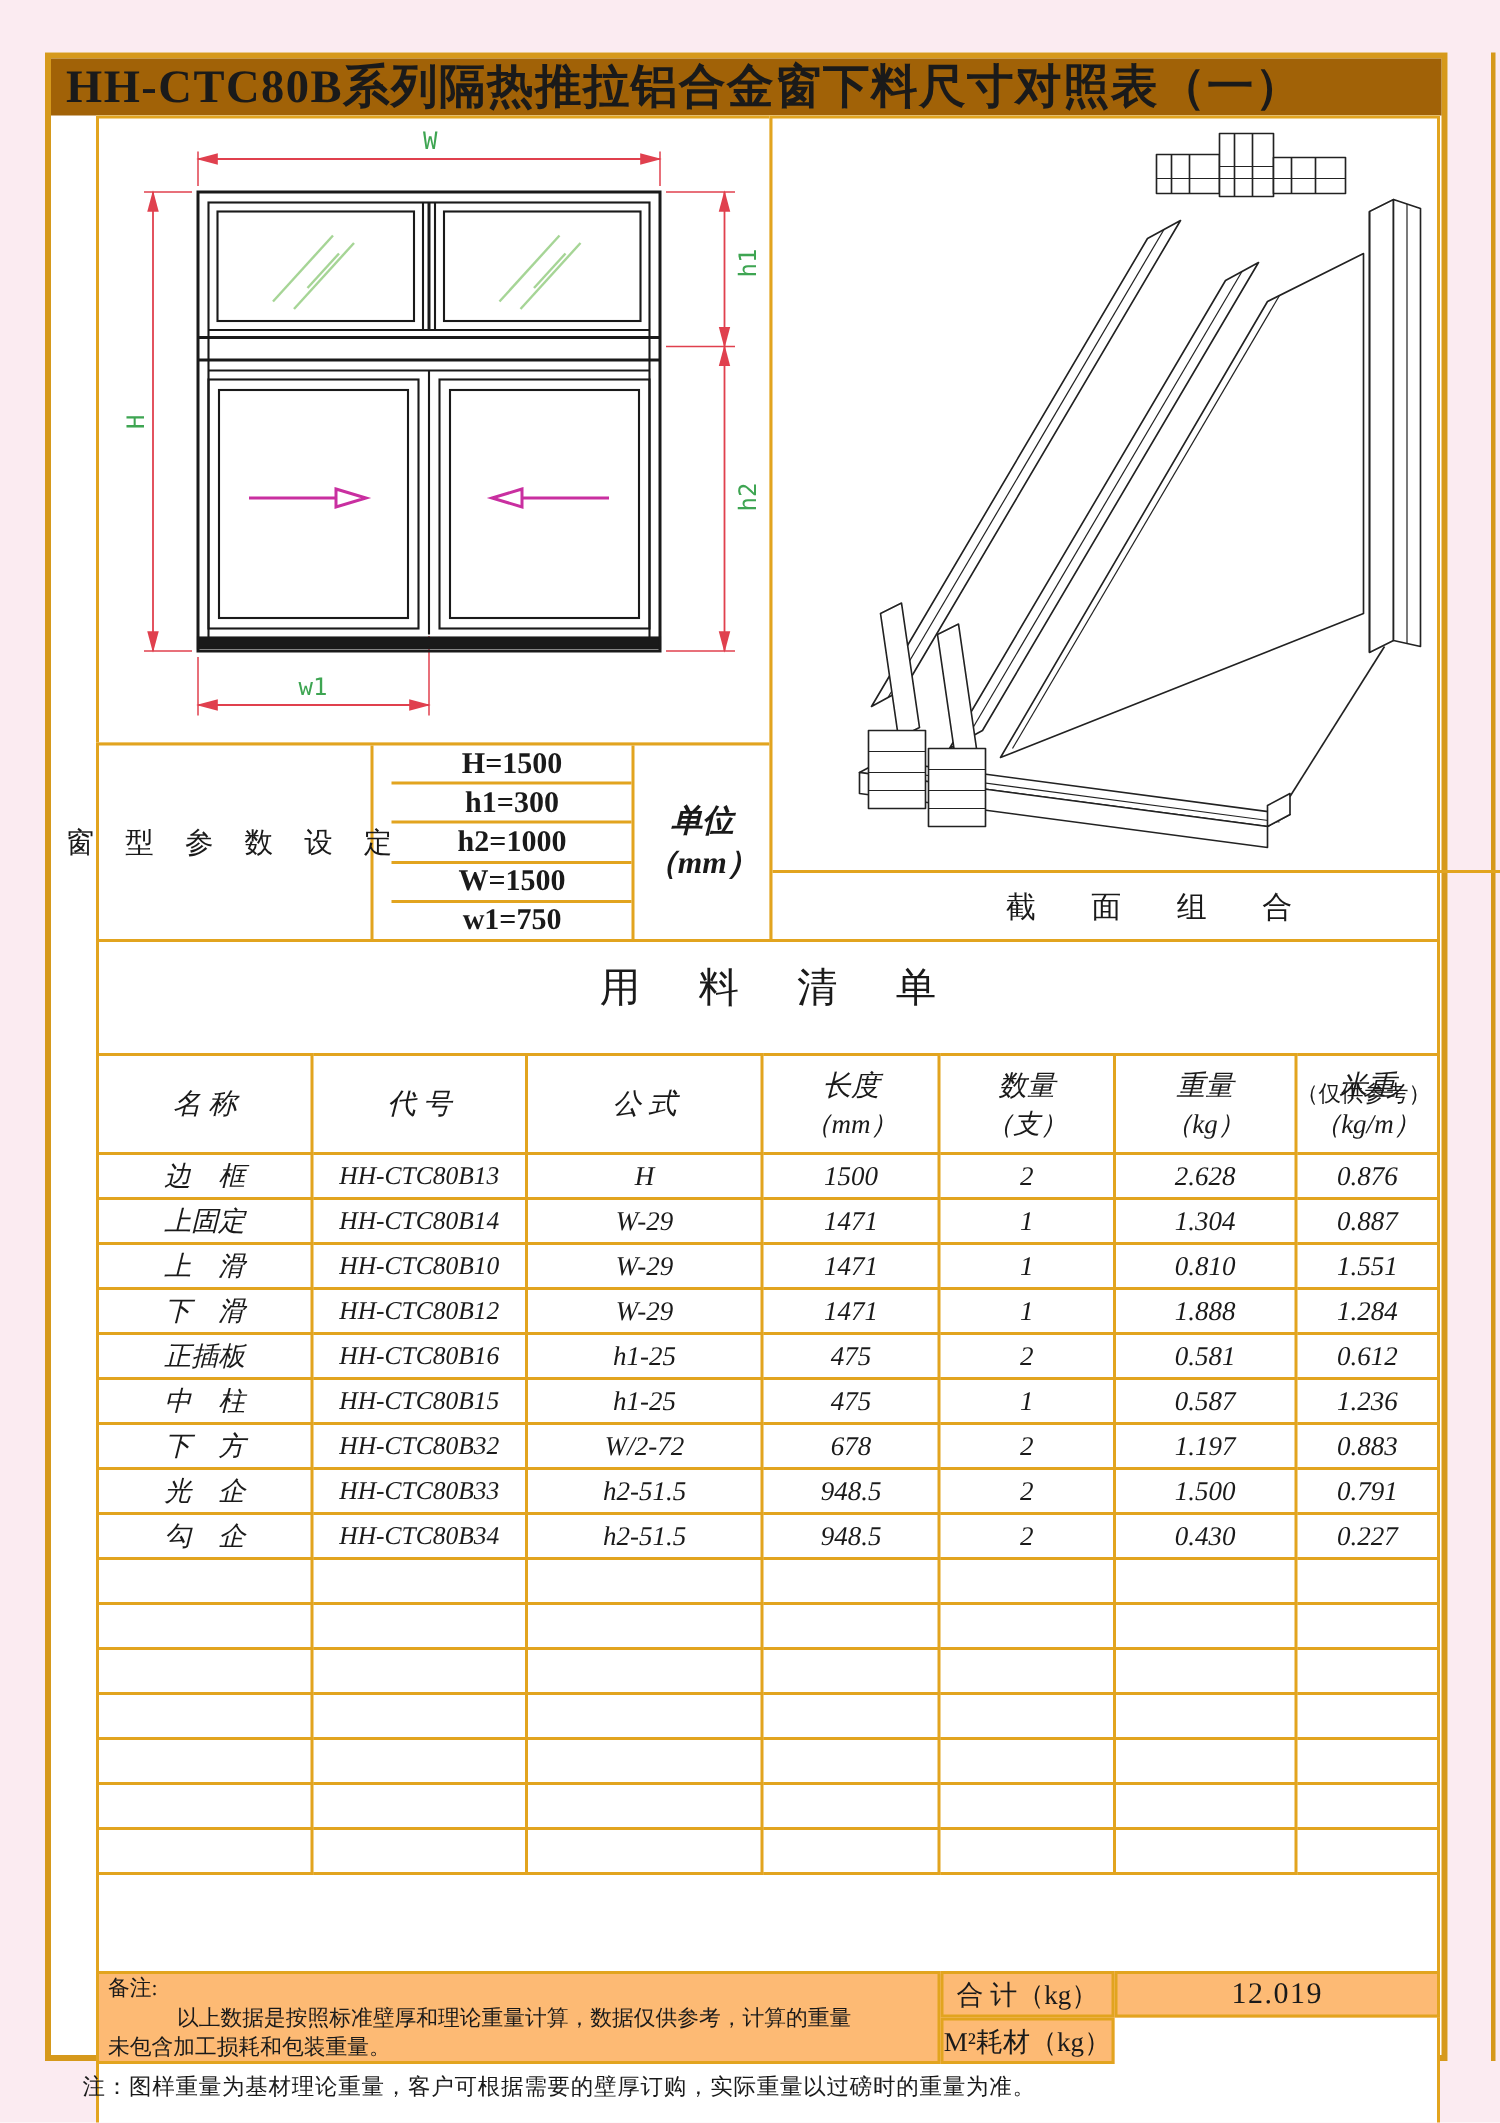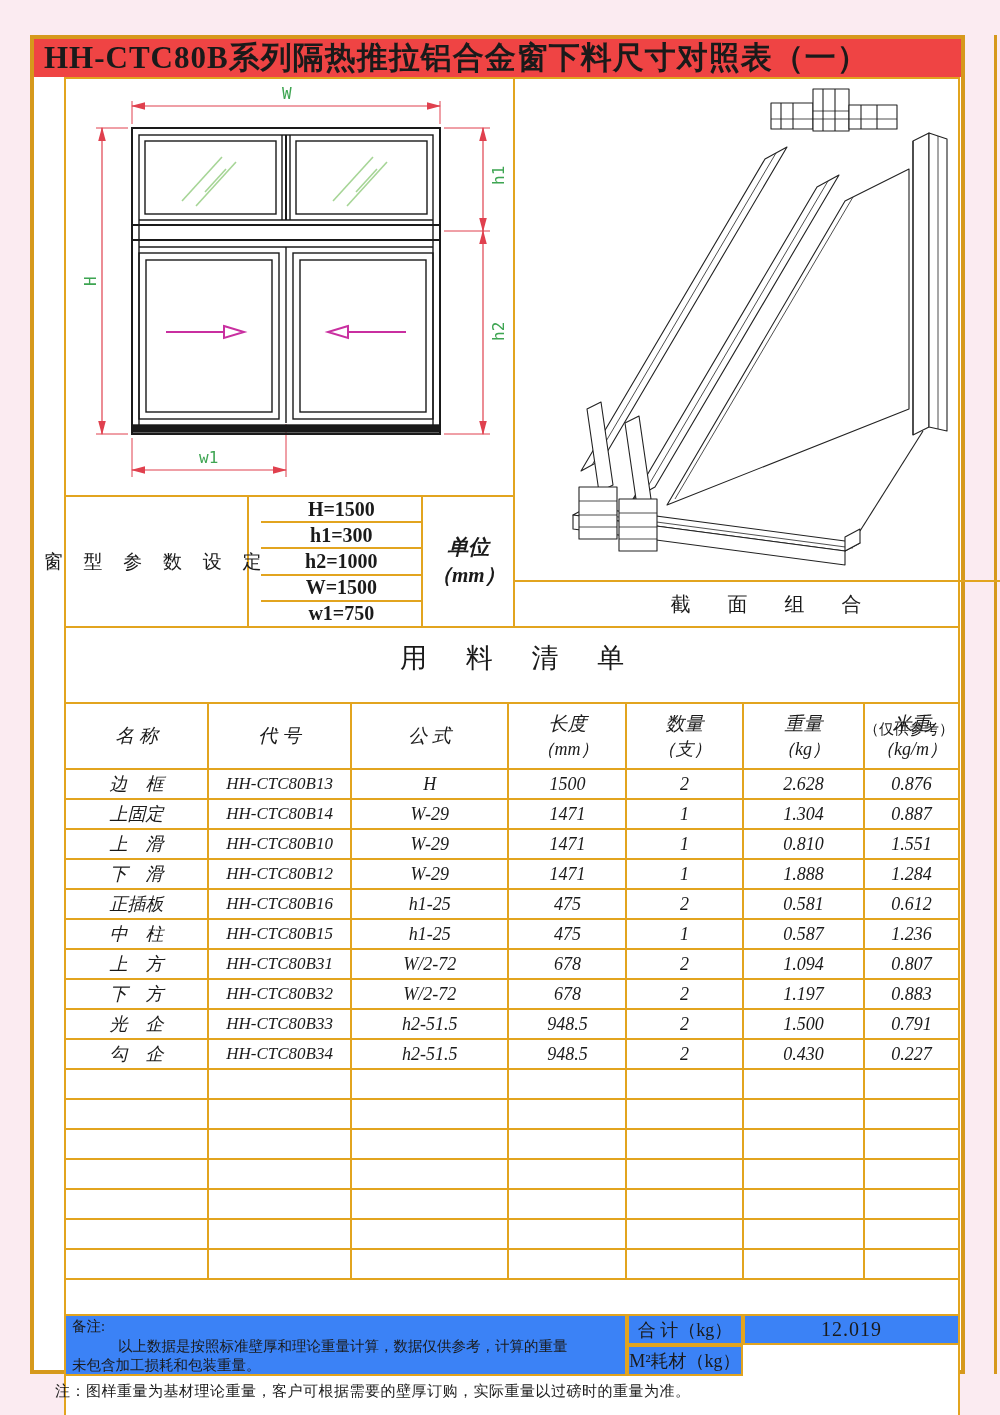--- a/index.html
+++ b/index.html
@@ -11,21 +11,21 @@
   }
   .page-frame{
     position:absolute;left:30px;top:35px;width:935px;height:1339px;
     border:4px solid #d6991c;background:#ffffff;box-sizing:border-box;
   }
   .right-edge-line{
     position:absolute;left:994px;top:35px;width:3px;height:1339px;background:#d6991c;
   }
   .title-bar{
     position:absolute;left:34px;top:39px;width:927px;height:38px;
-    background:#ef4444;display:flex;align-items:center;
+    background:#a16207;display:flex;align-items:center;
   }
   .title-bar .t{
     font-size:31px;font-weight:bold;letter-spacing:1px;padding-left:10px;white-space:nowrap;
   }
   .obox{position:absolute;border:2px solid #e2a41f;box-sizing:border-box;background:#fff;}
   .box-diagram{left:64px;top:77px;width:451px;height:420px;}
   .box-params{left:64px;top:495px;width:451px;height:133px;}
   .box-section{left:513px;top:77px;width:447px;height:551px;}
   .box-materials{left:64px;top:626px;width:896px;height:800px;}
 
@@ -62,21 +62,21 @@
     padding:0;overflow:hidden;white-space:nowrap;
   }
   table.mat th{height:64px;font-size:19px;font-weight:normal;}
   table.mat th .sub{font-size:18px;}
   table.mat td{height:28px;font-size:18px;}
   table.mat td.code{font-size:17px;}
   .mat-bottom{
     position:absolute;left:-2px;top:686px;width:896px;height:62px;
     display:grid;grid-template-columns:62.8% 13% 24.2%;grid-template-rows:31px 31px;
   }
-  .mat-bottom .cellb{border:2px solid #e2a41f;box-sizing:border-box;background:#3b82f6;}
+  .mat-bottom .cellb{border:2px solid #e2a41f;box-sizing:border-box;background:#fdba74;}
   .remarks{grid-row:1 / span 2;grid-column:1;font-size:14.5px;line-height:1.35;padding:1px 6px;white-space:nowrap;}
   .remarks .ind{padding-left:46px;}
   .tot-label,.m2-label{display:flex;align-items:center;justify-content:center;font-size:18px;white-space:nowrap;}
   .tot-value,.m2-value{display:flex;align-items:center;justify-content:center;font-size:20px;letter-spacing:1px;}
 
   .footer-note{
     position:absolute;left:55px;top:1382px;font-size:15px;letter-spacing:0.5px;white-space:nowrap;
   }
   svg text{font-family:"DejaVu Sans Mono","Liberation Mono",monospace;}
 </style>
@@ -330,29 +330,20 @@
         <tr>
           <td>中　柱</td>
           <td class="code">HH-CTC80B15</td>
           <td>h1-25</td>
           <td>475</td>
           <td>1</td>
           <td>0.587</td>
           <td>1.236</td>
         </tr>
         <tr>
-          <td>上　方</td>
-          <td class="code">HH-CTC80B31</td>
-          <td>W/2-72</td>
-          <td>678</td>
-          <td>2</td>
-          <td>1.094</td>
-          <td>0.807</td>
-        </tr>
-        <tr>
           <td>下　方</td>
           <td class="code">HH-CTC80B32</td>
           <td>W/2-72</td>
           <td>678</td>
           <td>2</td>
           <td>1.197</td>
           <td>0.883</td>
         </tr>
         <tr>
           <td>光　企</td>

